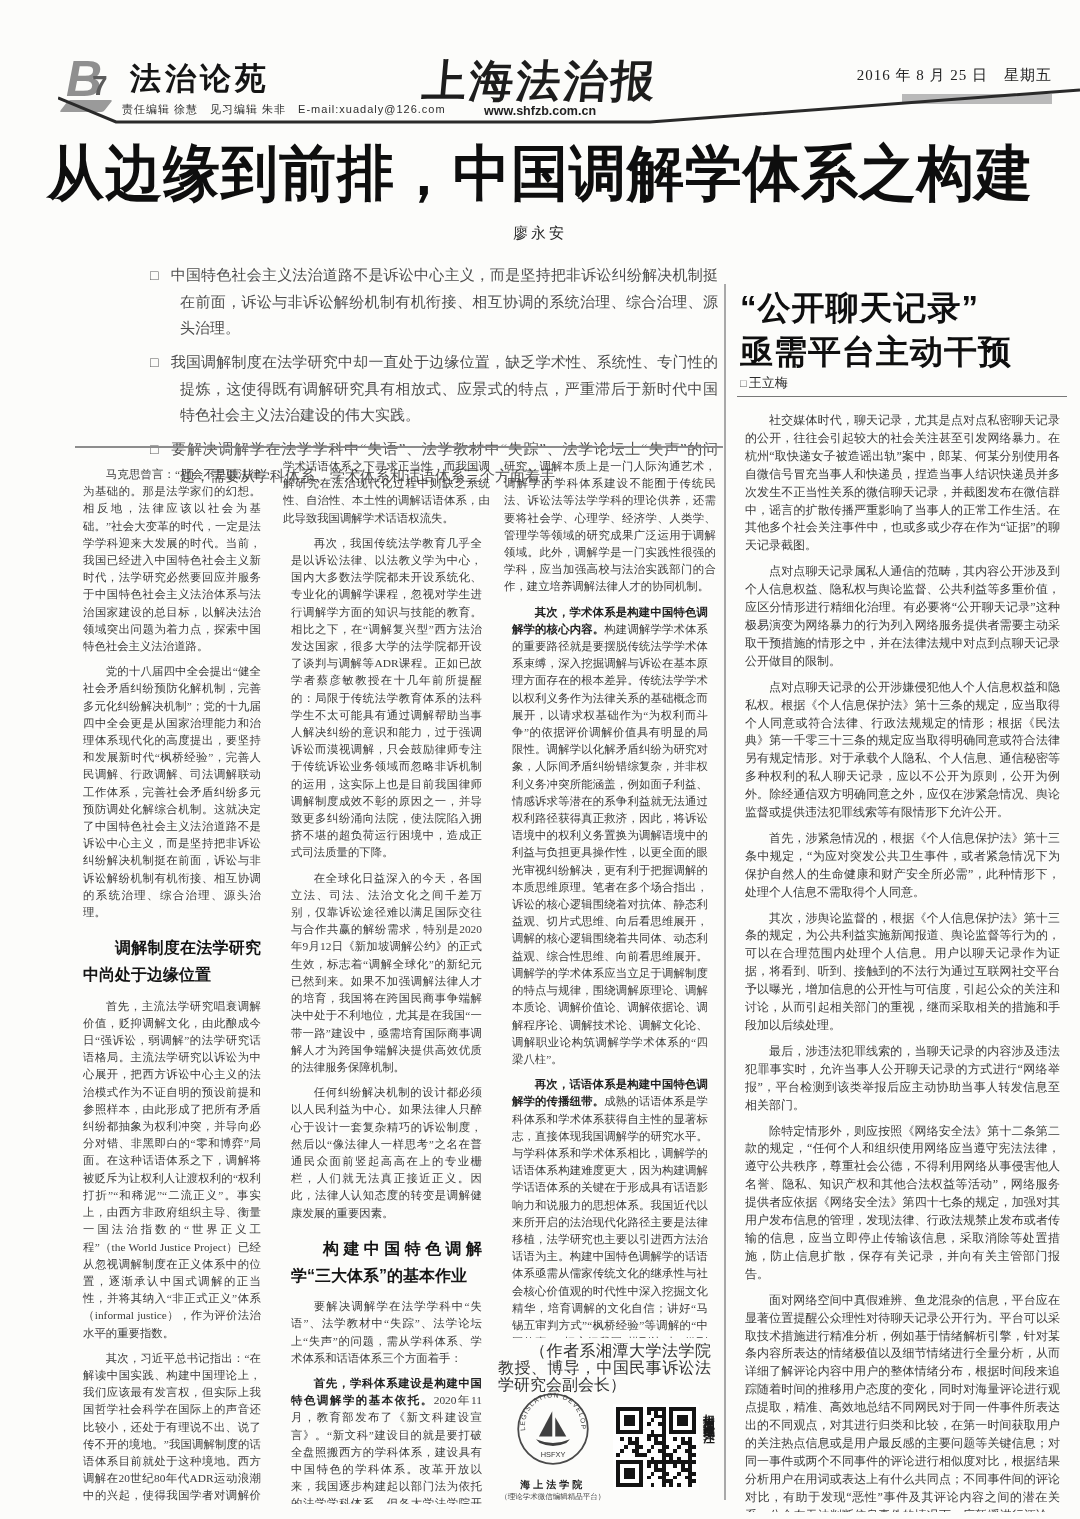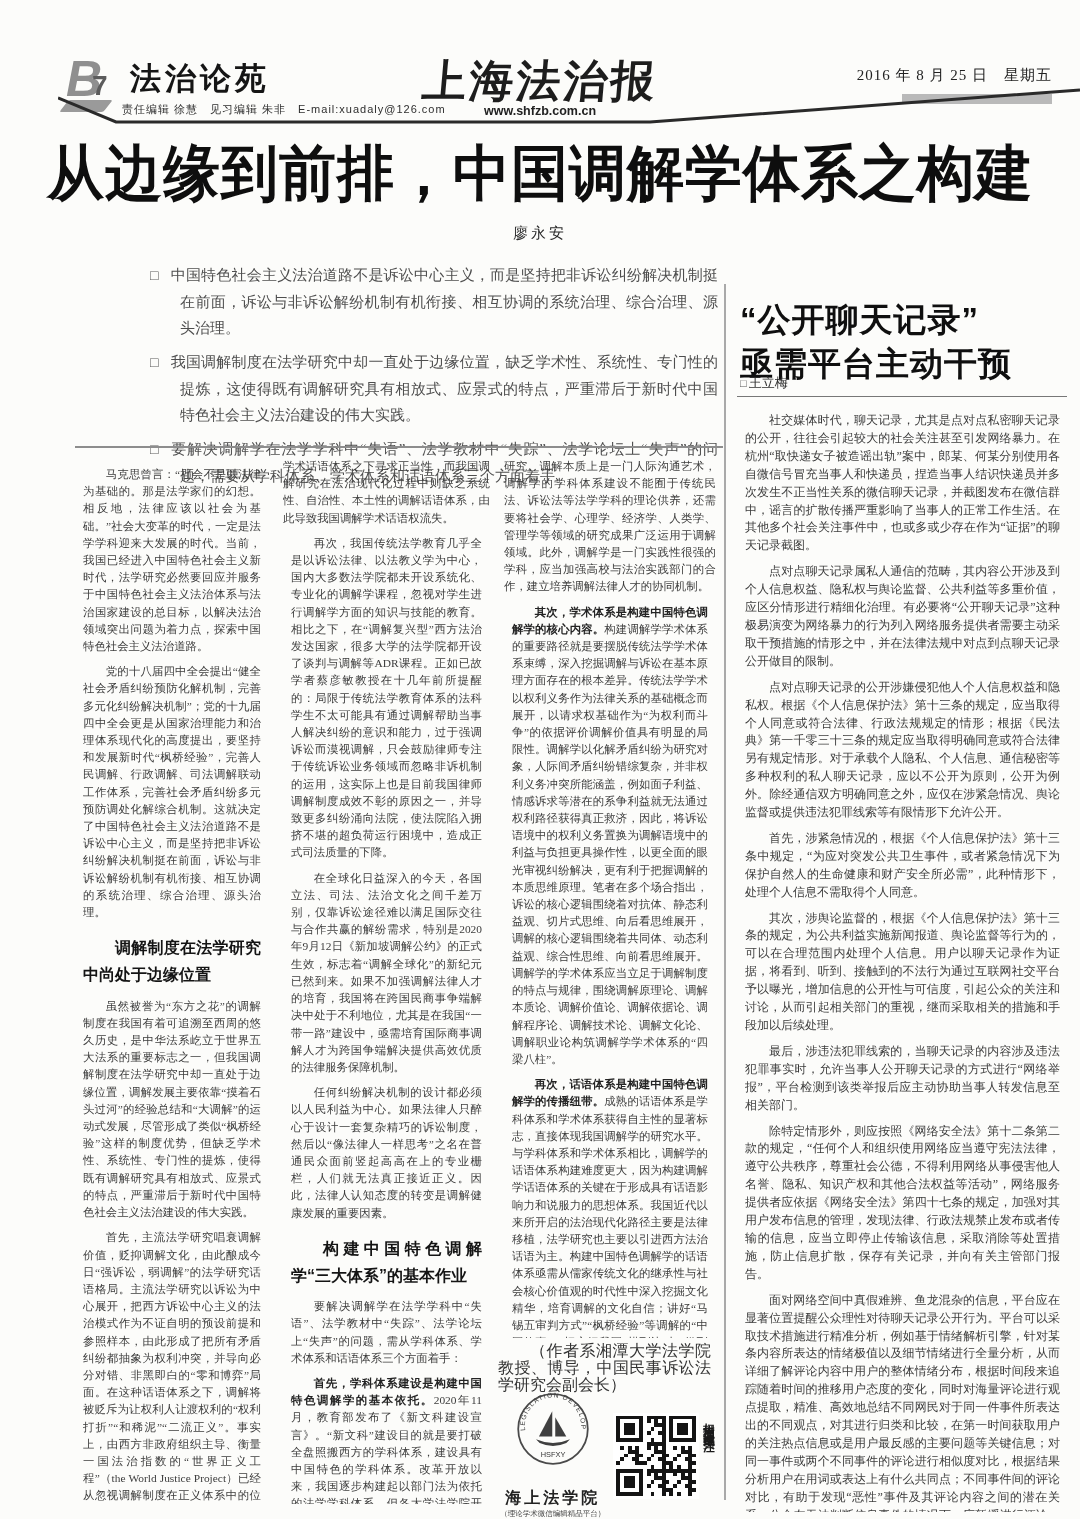--- a/index.html
+++ b/index.html
@@ -52,33 +52,33 @@
   .blk-p strong, .blk-c strong{font-family:"Liberation Sans","DejaVu Sans",sans-serif;
            font-weight:700;color:#242424;}
 
   .main-attr{position:absolute;left:498px;top:1342px;width:213px;font-size:16px;
            line-height:17px;color:#333;text-align:justify;text-indent:2em;}
 
   
   .footer-block{position:absolute;left:494px;top:1392px;width:222px;display:flex;
            align-items:center;gap:5px;}
   .logo-col{width:118px;text-align:center;}
-  .logo-name{font-family:"Liberation Sans",sans-serif;font-size:16px;font-weight:900;
-           letter-spacing:3px;color:#222;margin-top:18px;text-align:center;}
+  .logo-name{font-family:"Liberation Sans",sans-serif;font-size:10px;font-weight:900;
+           letter-spacing:3px;color:#222;margin-top:8px;text-align:center;}
   .logo-cap{font-size:7.5px;color:#444;letter-spacing:0;white-space:nowrap;}
   .qr{display:grid;grid-template-columns:repeat(21,1fr);grid-template-rows:repeat(21,1fr);
       width:80px;height:80px;background:#fff;outline:3px solid #fff;}
   .qr div.on{background:#141414;}
   .qr-cap{writing-mode:vertical-rl;font-family:"Liberation Sans",sans-serif;font-size:11.5px;
       font-weight:700;color:#1a1a1a;letter-spacing:2px;height:84px;}
 
   
   .divider-v{position:absolute;left:724px;top:284px;width:1.5px;height:1216px;background:#a9a9a9;}
   .side-title{position:absolute;left:740px;top:286px;width:330px;font-size:33px;line-height:44px;
-      font-weight:900;color:#0f0f0f;letter-spacing:1px;margin-top:12px;}
+      font-weight:900;color:#0f0f0f;letter-spacing:1px;}
   .side-author{position:absolute;left:740px;top:374px;font-size:13px;color:#2c2c2c;}
   .side-author .sq{font-size:11px;margin-right:2px;color:#555;}
   .side-rule{position:absolute;left:737px;top:396px;width:330px;height:1px;background:#777;}
   .side-body{position:absolute;left:737px;top:404px;width:331px;height:1108px;overflow:hidden;
       font-size:12px;line-height:17.9px;text-align:justify;}
 </style>
 </head>
 <body>
 
 <div class="page">
@@ -106,21 +106,20 @@
       <p class="blk-m"><span class="sum-bullet">□</span>我国调解制度在法学研究中却一直处于边缘位置，缺乏学术性、系统性、专门性的提炼，这使得既有调解研究具有相放式、应景式的特点，严重滞后于新时代中国特色社会主义法治建设的伟大实践。</p>
       <p class="blk-m"><span class="sum-bullet">□</span>要解决调解学在法学学科中“失语”、法学教材中“失踪”、法学论坛上“失声”的问题，需要从学科体系、学术体系和话语体系三个方面着手。</p>
     </div>
   <div class="summary-rule"></div>
 
   <div class="main-cols">
     <div class="mcol mcol1">
         <p class="blk-p">马克思曾言：“社会不是以法律为基础的。那是法学家们的幻想。相反地，法律应该以社会为基础。”社会大变革的时代，一定是法学学科迎来大发展的时代。当前，我国已经进入中国特色社会主义新时代，法学研究必然要回应并服务于中国特色社会主义法治体系与法治国家建设的总目标，以解决法治领域突出问题为着力点，探索中国特色社会主义法治道路。</p>
         <p class="blk-p">党的十八届四中全会提出“健全社会矛盾纠纷预防化解机制，完善多元化纠纷解决机制”；党的十九届四中全会更是从国家治理能力和治理体系现代化的高度提出，要坚持和发展新时代“枫桥经验”，完善人民调解、行政调解、司法调解联动工作体系，完善社会矛盾纠纷多元预防调处化解综合机制。这就决定了中国特色社会主义法治道路不是诉讼中心主义，而是坚持把非诉讼纠纷解决机制挺在前面，诉讼与非诉讼解纷机制有机衔接、相互协调的系统治理、综合治理、源头治理。</p>
         <h3 class="blk-s">调解制度在法学研究中尚处于边缘位置</h3>
-        <p class="blk-p">虽然被誉为“东方之花”的调解制度在我国有着可追溯至西周的悠久历史，是中华法系屹立于世界五大法系的重要标志之一，但我国调解制度在法学研究中却一直处于边缘位置，调解发展主要依靠“摸着石头过河”的经验总结和“大调解”的运动式发展，尽管形成了类似“枫桥经验”这样的制度优势，但缺乏学术性、系统性、专门性的提炼，使得既有调解研究具有相放式、应景式的特点，严重滞后于新时代中国特色社会主义法治建设的伟大实践。</p>
         <p class="blk-p">首先，主流法学研究唱衰调解价值，贬抑调解文化，由此酿成今日“强诉讼，弱调解”的法学研究话语格局。主流法学研究以诉讼为中心展开，把西方诉讼中心主义的法治模式作为不证自明的预设前提和参照样本，由此形成了把所有矛盾纠纷都抽象为权利冲突，并导向必分对错、非黑即白的“零和博弈”局面。在这种话语体系之下，调解将被贬斥为让权利人让渡权利的“权利打折”“和稀泥”“二流正义”。事实上，由西方非政府组织主导、衡量一国法治指数的“世界正义工程”（the World Justice Project）已经从忽视调解制度在正义体系中的位置，逐渐承认中国式调解的正当性，并将其纳入“非正式正义”体系（informal justice），作为评价法治水平的重要指数。</p>
         <p class="blk-p">其次，习近平总书记指出：“在解读中国实践、构建中国理论上，我们应该最有发言权，但实际上我国哲学社会科学在国际上的声音还比较小，还处于有理说不出、说了传不开的境地。”我国调解制度的话语体系目前就处于这种境地。西方调解在20世纪80年代ADR运动浪潮中的兴起，使得我国学者对调解价值的认识严重依赖于西方学术话语体系，并将其嫁接于西方ADR</p>
       </div>
     <div class="mcol mcol2">
         <p class="blk-c">学术话语体系之下寻求正当性，而我国调解研究在法治现代化过程中则缺乏系统性、自治性、本土性的调解话语体系，由此导致我国调解学术话语权流失。</p>
         <p class="blk-p">再次，我国传统法学教育几乎全是以诉讼法律、以法教义学为中心，国内大多数法学院都未开设系统化、专业化的调解学课程，忽视对学生进行调解学方面的知识与技能的教育。相比之下，在“调解复兴型”西方法治发达国家，很多大学的法学院都开设了谈判与调解等ADR课程。正如已故学者蔡彦敏教授在十几年前所提醒的：局限于传统法学教育体系的法科学生不太可能具有通过调解帮助当事人解决纠纷的意识和能力，过于强调诉讼而漠视调解，只会鼓励律师专注于传统诉讼业务领域而忽略非诉机制的运用，这实际上也是目前我国律师调解制度成效不彰的原因之一，并导致更多纠纷涌向法院，使法院陷入拥挤不堪的超负荷运行困境中，造成正式司法质量的下降。</p>
         <p class="blk-p">在全球化日益深入的今天，各国立法、司法、法治文化之间千差万别，仅靠诉讼途径难以满足国际交往与合作共赢的解纷需求，特别是2020年9月12日《新加坡调解公约》的正式生效，标志着“调解全球化”的新纪元已然到来。如果不加强调解法律人才的培育，我国将在跨国民商事争端解决中处于不利地位，尤其是在我国“一带一路”建设中，亟需培育国际商事调解人才为跨国争端解决提供高效优质的法律服务保障机制。</p>
         <p class="blk-p">任何纠纷解决机制的设计都必须以人民利益为中心。如果法律人只醉心于设计一套复杂精巧的诉讼制度，然后以“像法律人一样思考”之名在普通民众面前竖起高高在上的专业栅栏，人们就无法真正接近正义。因此，法律人认知态度的转变是调解健康发展的重要因素。</p>
         <h3 class="blk-s">构建中国特色调解学“三大体系”的基本作业</h3>
         <p class="blk-p">要解决调解学在法学学科中“失语”、法学教材中“失踪”、法学论坛上“失声”的问题，需从学科体系、学术体系和话语体系三个方面着手：</p>

